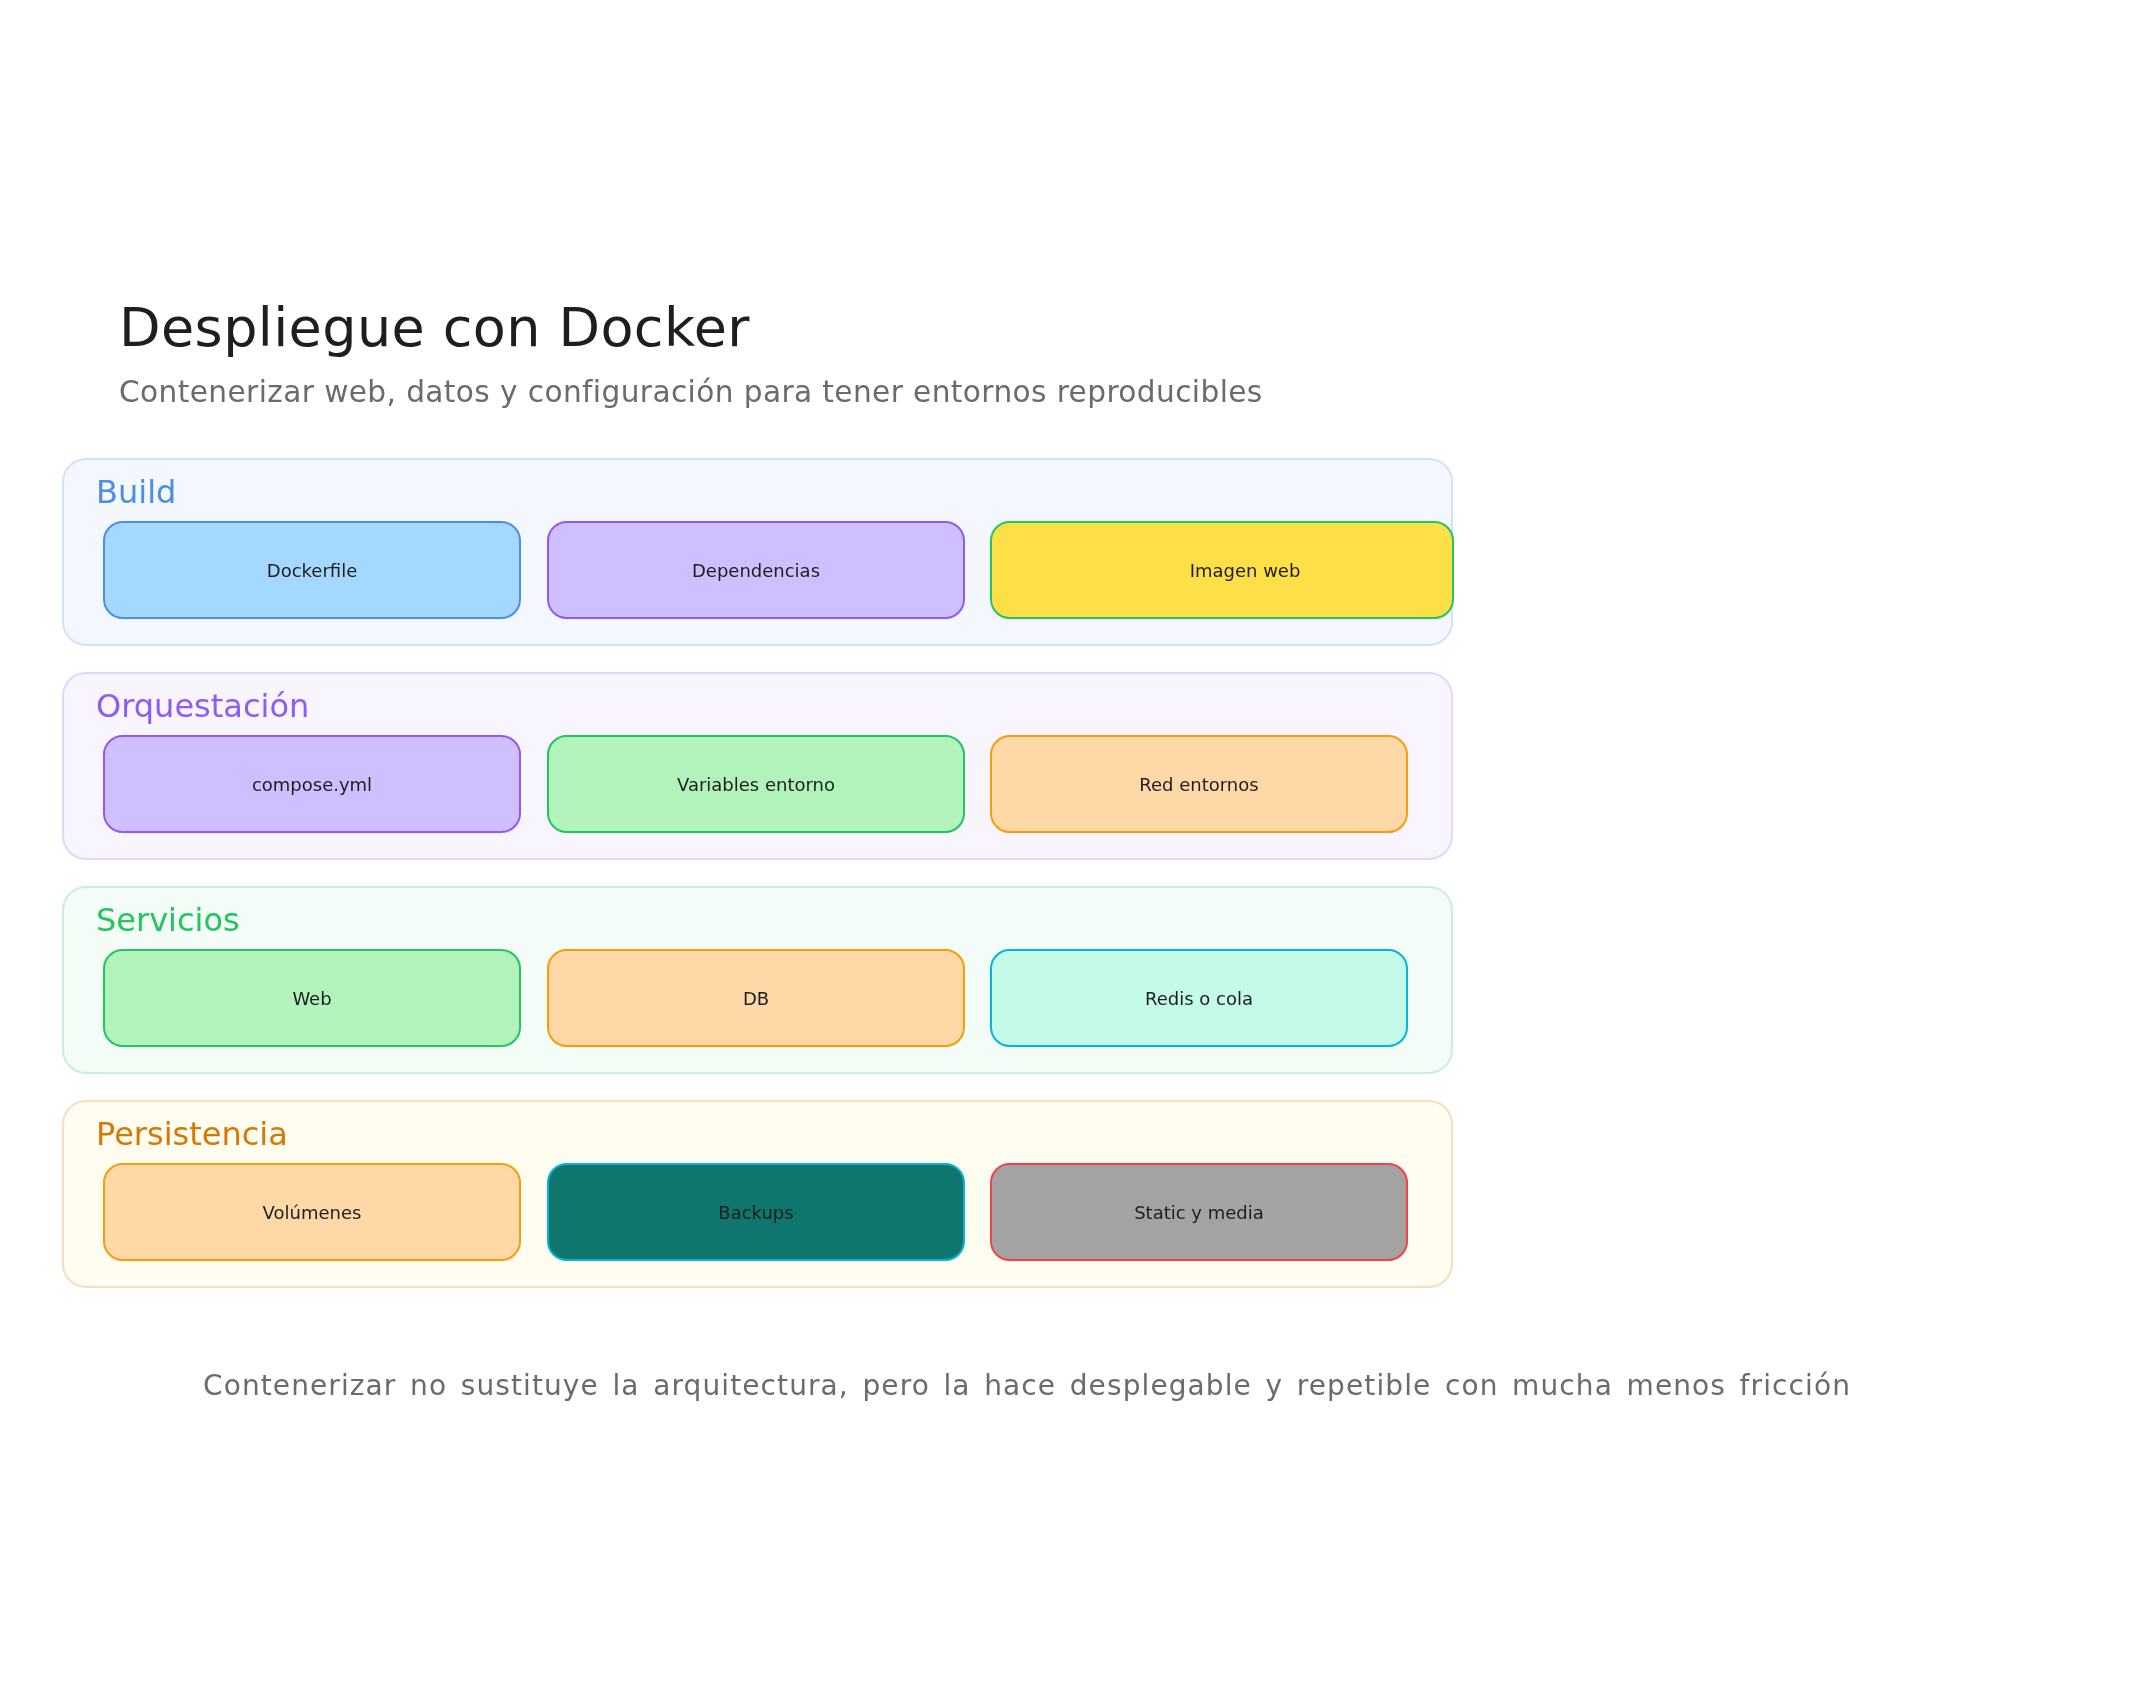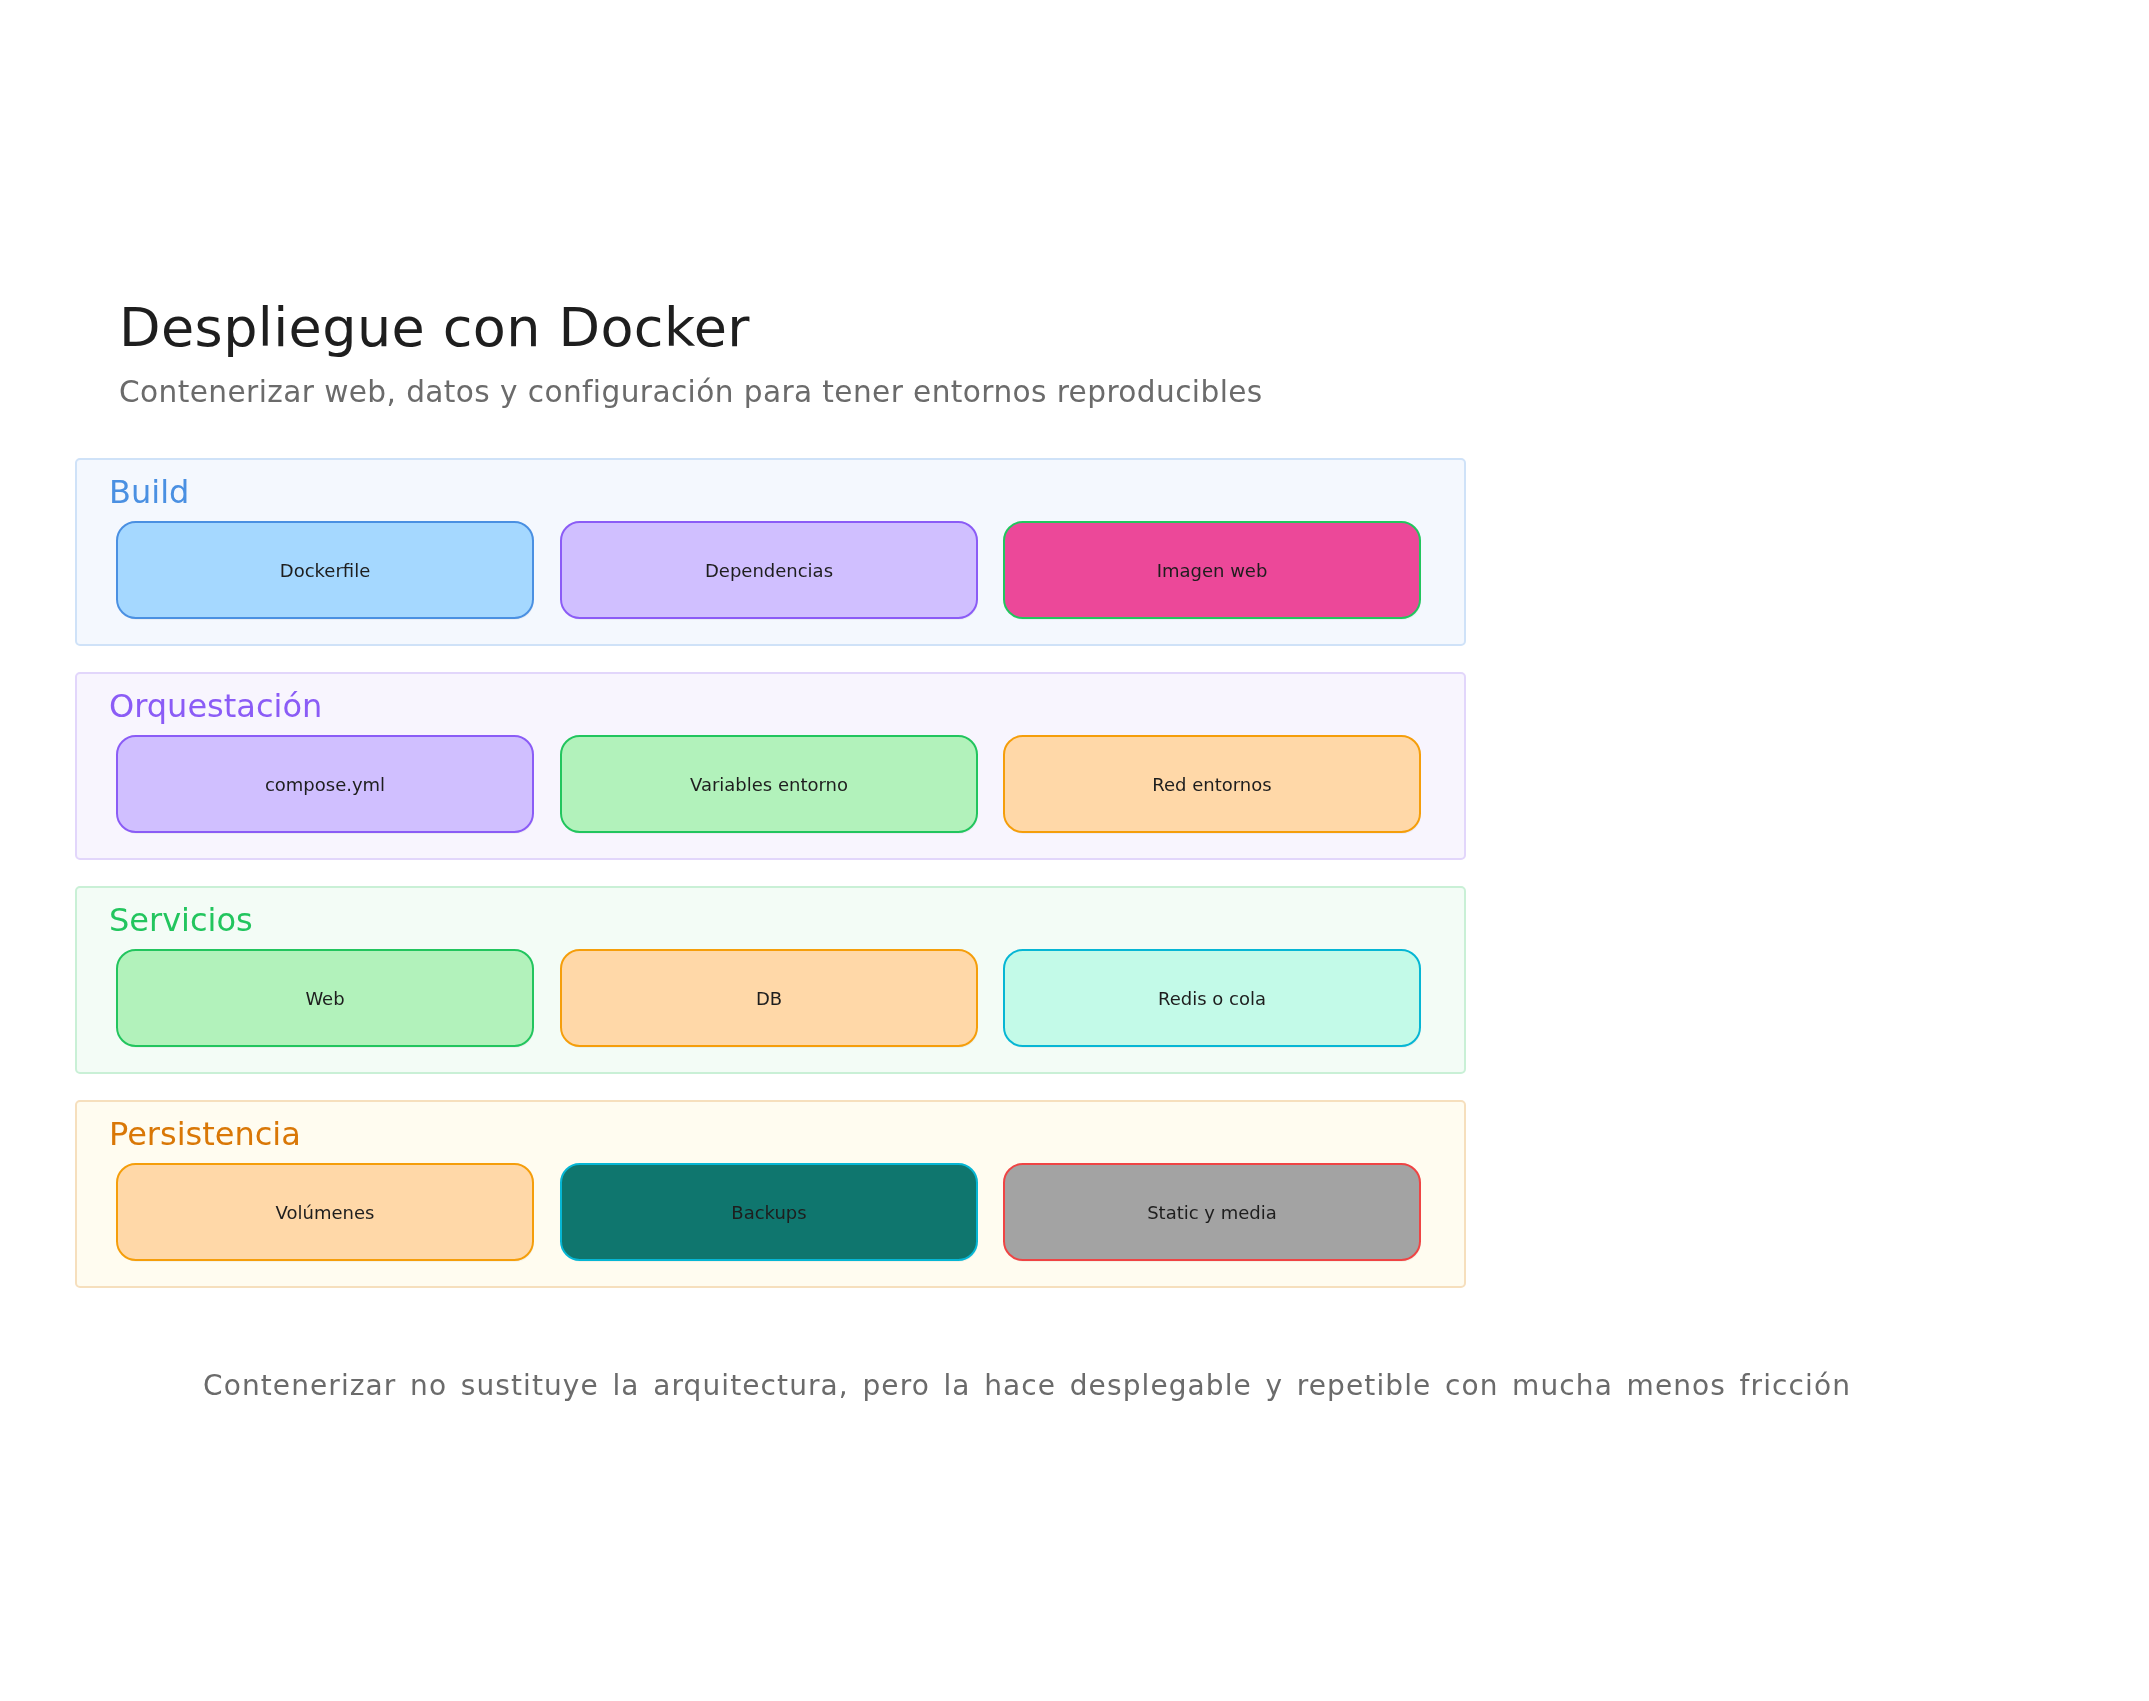--- a/index.html
+++ b/index.html
@@ -2,22 +2,22 @@
 <html style="font-size:14.3px"><head>
 <meta charset="utf-8">
 <style>
   html, body { margin: 0; padding: 0; background: #ffffff; }
   body { width: 2149px; height: 1702px; position: relative; overflow: hidden;
          font-family: "DejaVu Sans", sans-serif; }
   .title { position: absolute; left: 119px; top: 296px; font-size: 54px; line-height: 63px;
            color: #1e1e1e; white-space: nowrap; letter-spacing: 0.4px; }
   .subtitle { position: absolute; left: 119px; top: 374px; font-size: 29.6px; line-height: 36px;
               color: #6b6b6b; white-space: nowrap; letter-spacing: 0.4px; }
-  .group { position: absolute; left: 75px; width: 1387px; height: 184px;
-           border-radius: 5px; border: 2.7px solid; box-sizing: content-box; }
+  .group { position: absolute; left: 62px; width: 1387px; height: 184px;
+           border-radius: 24px; border: 2.7px solid; box-sizing: content-box; }
   .group-label { position: absolute; left: 32px; top: 12.5px; font-size: 32px; line-height: 39px;
                  white-space: nowrap; }
   .node { position: absolute; top: 61px; width: 414px; height: 94px; border-radius: 19.7px;
           border: 2.7px solid; display: flex; align-items: center; justify-content: center;
           box-shadow: 0.9px 1.8px 0 -0.9px rgba(0,0,0,0.04); }
   .node span { font-size: 18px; color: #1e1e1e; white-space: nowrap; }
   .col-0 { left: 39px; }
   .col-1 { left: 483px; }
   .col-2 { left: 926px; }
   .footer { position: absolute; left: 203px; top: 1368px; font-size: 28px; line-height: 36px;
@@ -32,21 +32,21 @@
   <div class="subtitle">Contenerizar web, datos y configuración para tener entornos reproducibles</div>
 
   <div class="group" style="top: 458px; background: rgb(244, 248, 254); border-color: rgb(207, 226, 248);">
     <div class="group-label" style="color: rgb(74, 144, 226);">Build</div>
     <div class="node col-0" style="background: rgb(165, 216, 255); border-color: rgb(74, 144, 226);">
       <span>Dockerfile</span>
     </div>
     <div class="node col-1" style="background: rgb(208, 191, 255); border-color: rgb(139, 92, 246);">
       <span>Dependencias</span>
     </div>
-    <div class="node col-2" style="background: #ec4899; border-color: rgb(34, 197, 94);">
+    <div class="node col-2" style="background: #fde047; border-color: rgb(34, 197, 94); padding-left: 46px;">
       <span>Imagen web</span>
     </div>
   </div>
 
   <div class="group" style="top: 672px; background: rgb(248, 245, 254); border-color: rgb(226, 214, 251);">
     <div class="group-label" style="color: rgb(139, 92, 246);">Orquestación</div>
     <div class="node col-0" style="background: rgb(208, 191, 255); border-color: rgb(139, 92, 246);">
       <span>compose.yml</span>
     </div>
     <div class="node col-1" style="background: rgb(178, 242, 187); border-color: rgb(34, 197, 94);">

